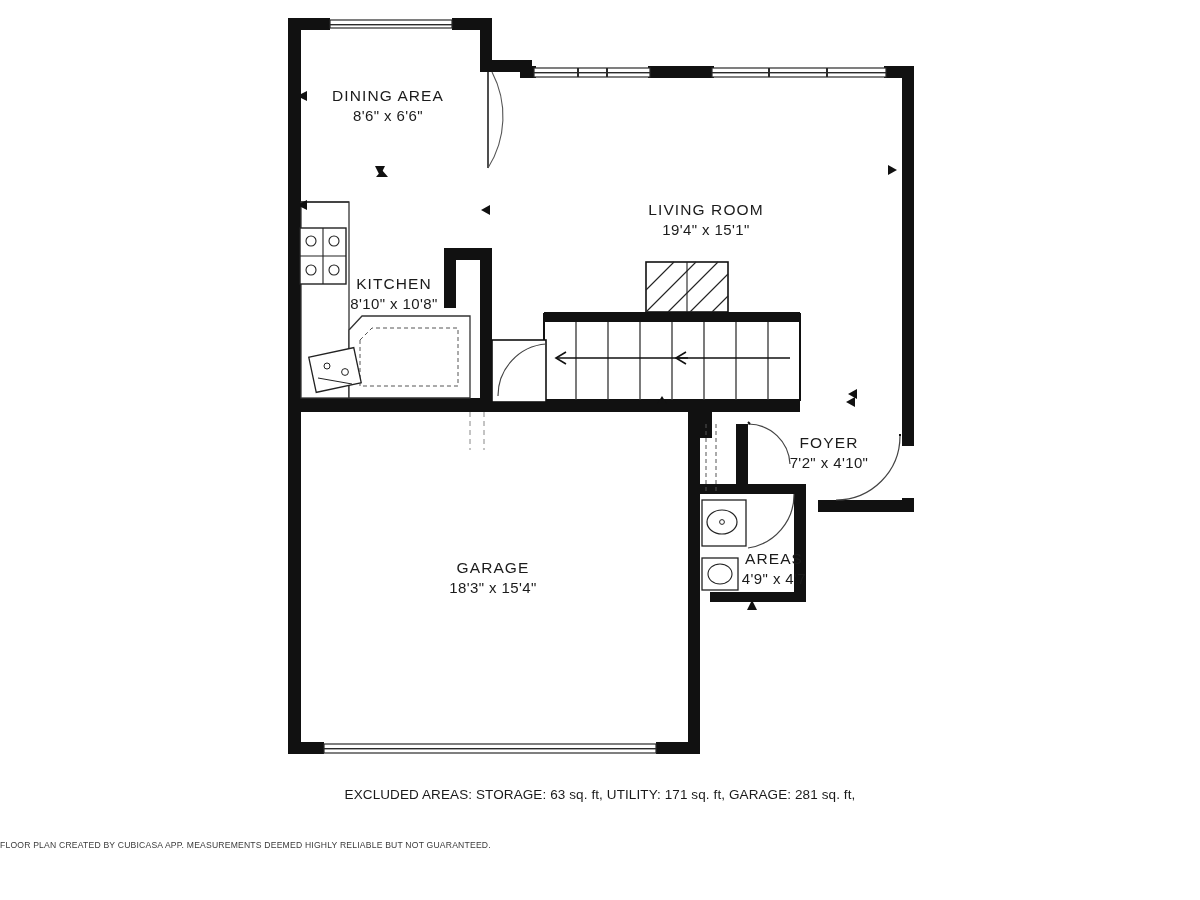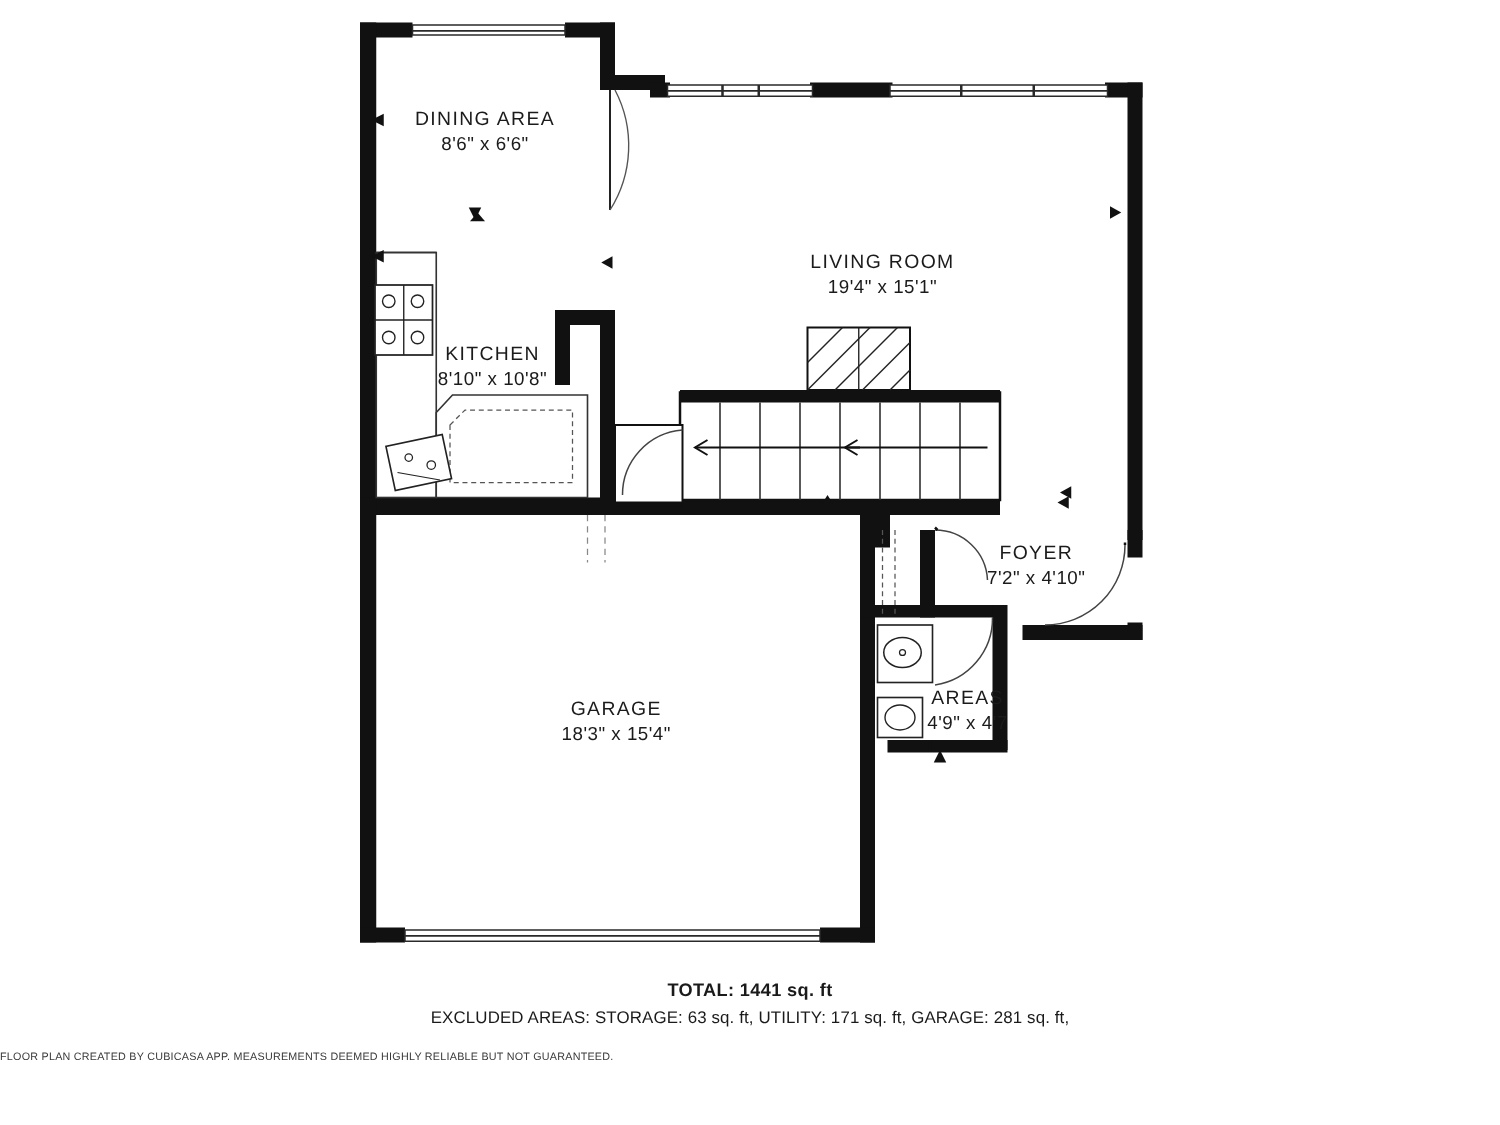--- a/index.html
+++ b/index.html
@@ -265,17 +265,16 @@
   <div class="room-name">AREAS</div>
   <div class="room-dims">4'9" x 4'7</div>
 </div>
 
 <div class="room-label" style="left:393px; top:558px; width:200px;">
   <div class="room-name">GARAGE</div>
   <div class="room-dims">18'3" x 15'4"</div>
 </div>
 
 <div class="summary">
-  <div class="total">TOTAL: 1441 sq. ft</div>
   <div class="line">EXCLUDED AREAS: STORAGE: 63 sq. ft, UTILITY: 171 sq. ft, GARAGE: 281 sq. ft,</div>
 </div>
 
 <div class="credit">FLOOR PLAN CREATED BY CUBICASA APP. MEASUREMENTS DEEMED HIGHLY RELIABLE BUT NOT GUARANTEED.</div>
 
 </body></html>

